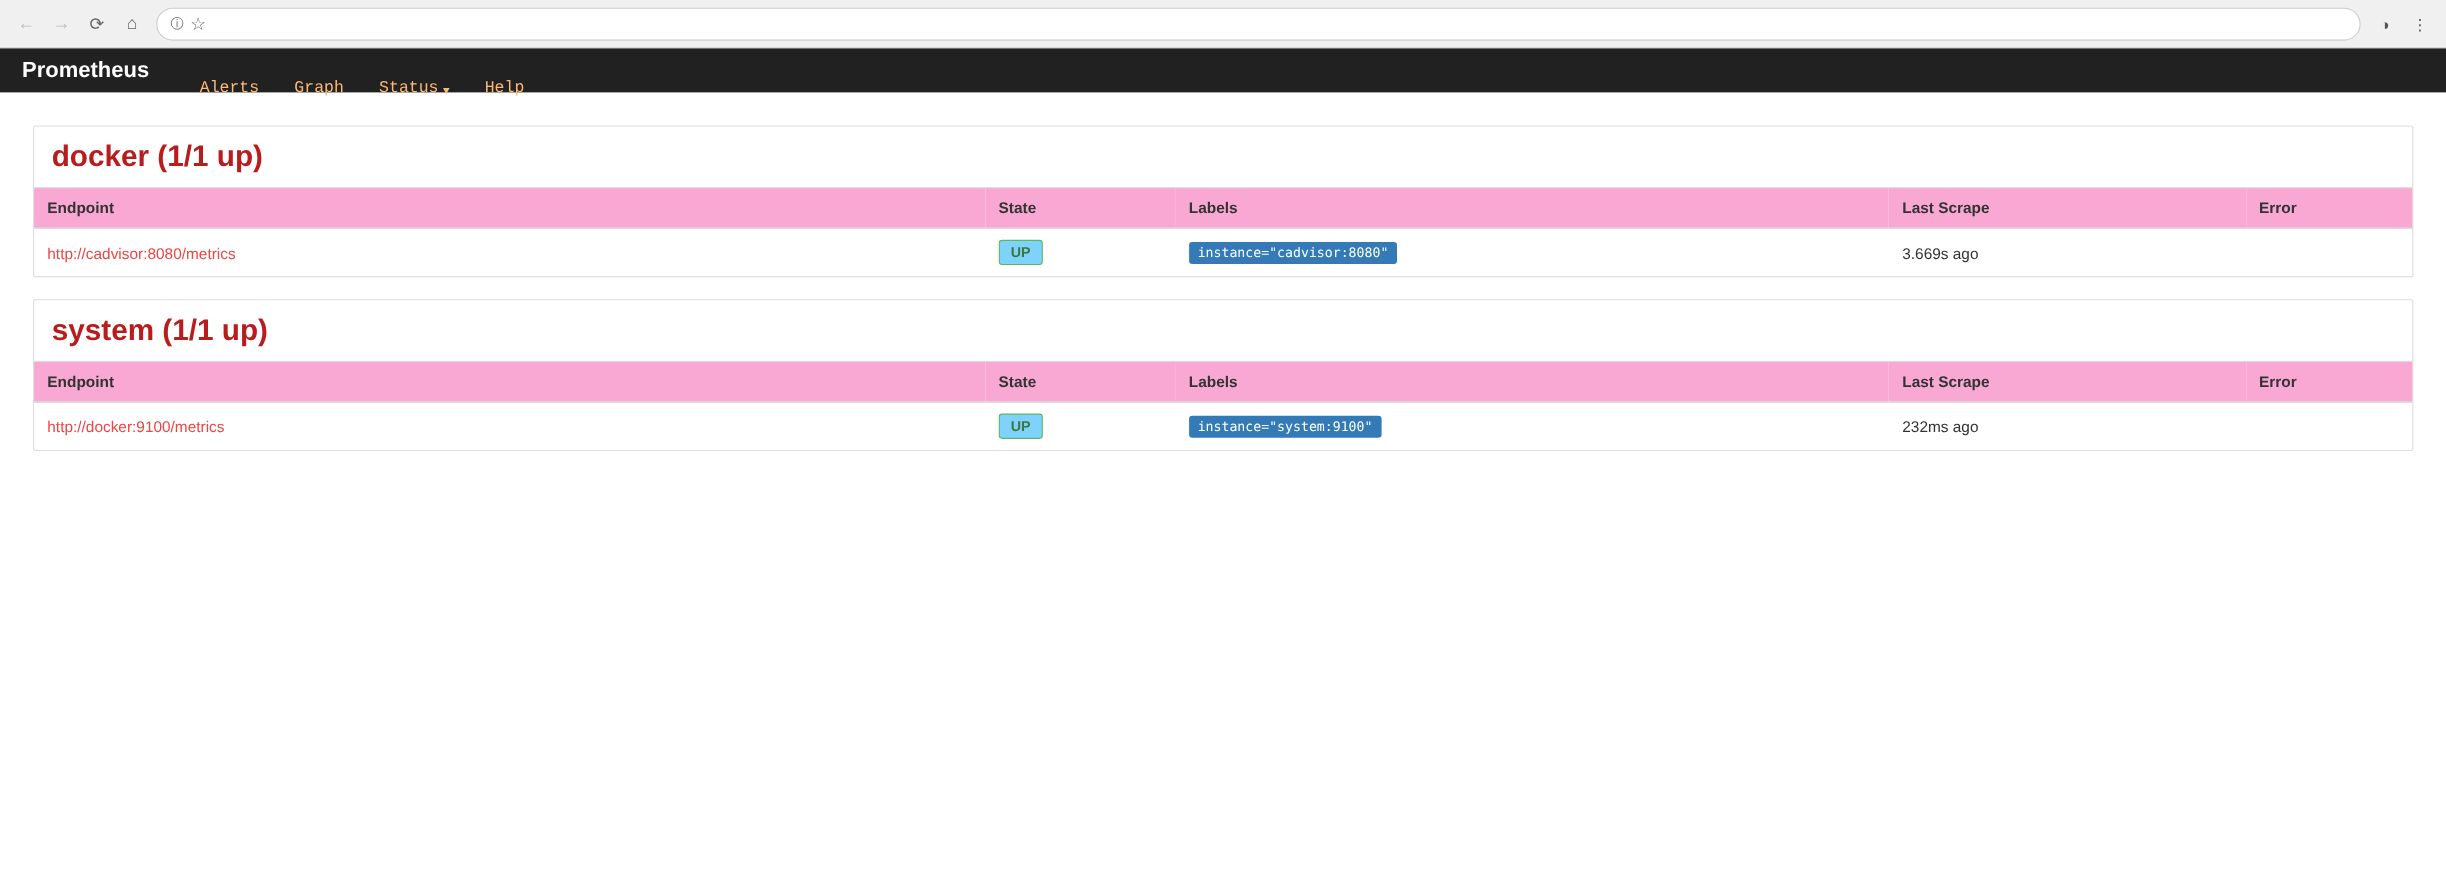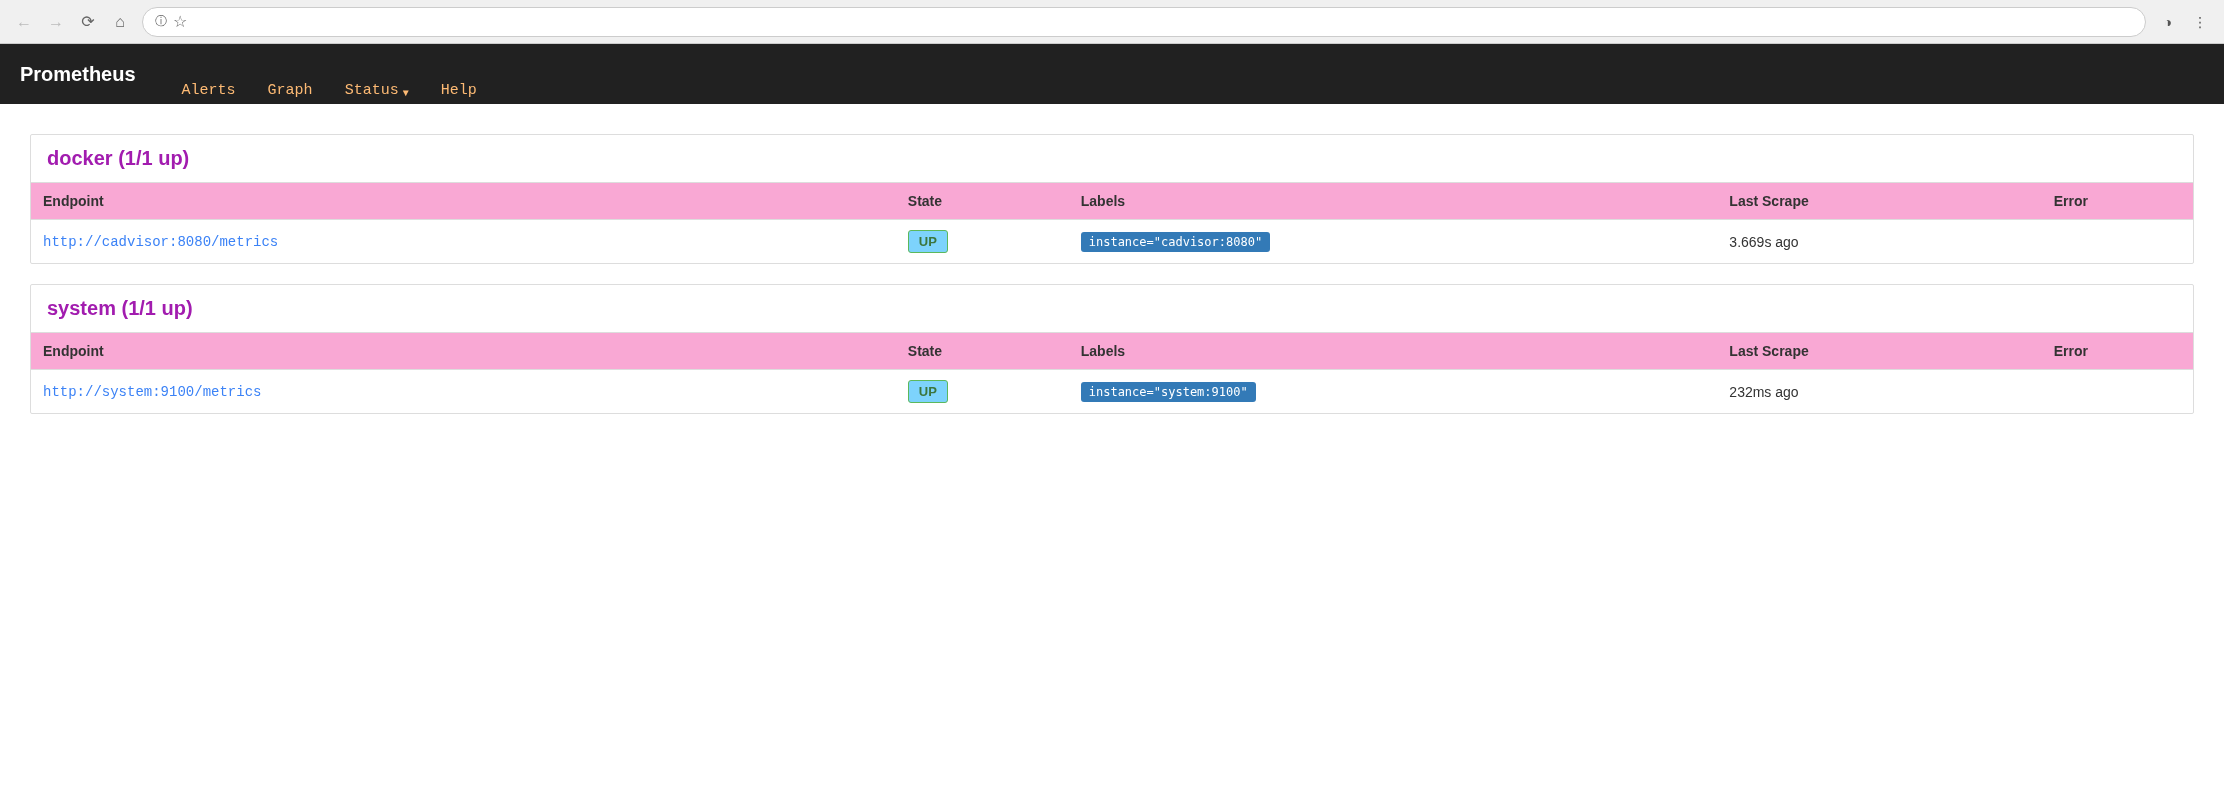--- a/index.html
+++ b/index.html
@@ -40,21 +40,21 @@
       font-size: 14px; display: flex; align-items: center; justify-content: center;
       color: #555;
     }
 
     
     .nav-bar {
       background: #212121;
       padding: 0 20px;
       display: flex;
       align-items: center;
-      height: 60px;
+      height: 40px;
     }
     .nav-brand {
       color: #fff;
       font-size: 20px;
       font-weight: bold;
       margin-right: 30px;
       text-decoration: none;
       cursor: pointer;
     }
     .nav-links { display: flex; gap: 0; }
@@ -82,23 +82,23 @@
     }
 
     
     .target-group {
       border: 1px solid #ddd;
       margin-bottom: 20px;
       border-radius: 2px;
     }
     .target-group-header {
       padding: 12px 16px;
-      font-size: 20px;
+      font-size: 27px;
       font-weight: 600;
-      color: #a21caf;
+      color: #b91c1c;
       border-bottom: 1px solid #ddd;
       cursor: pointer;
     }
 
     
     table {
       width: 100%;
       border-collapse: collapse;
     }
     th {
@@ -112,24 +112,23 @@
     }
     td {
       padding: 10px 12px;
       border-bottom: 1px solid #f0f0f0;
       font-size: 14px;
       vertical-align: middle;
     }
     tr:last-child td { border-bottom: none; }
 
     .endpoint-link {
-      color: #3b82f6;
+      color: #ef4444;
       text-decoration: none;
       cursor: pointer;
-      font-family: Liberation Mono, monospace;
     }
 
     
     .state-badge {
       display: inline-block;
       padding: 3px 10px;
       border-radius: 3px;
       font-size: 13px;
       font-weight: bold;
       color: #fff;
@@ -234,21 +233,21 @@
           <th class="col-endpoint">Endpoint</th>
           <th class="col-state">State</th>
           <th class="col-labels">Labels</th>
           <th class="col-scrape">Last Scrape</th>
           <th class="col-error">Error</th>
         </tr>
       </thead>
       <tbody>
         <tr>
           <td class="col-endpoint">
-            <a class="endpoint-link">http://system:9100/metrics</a>
+            <a class="endpoint-link">http://docker:9100/metrics</a>
           </td>
           <td class="col-state">
             <span class="state-badge state-up">UP</span>
           </td>
           <td class="col-labels">
             <span class="label-badge">instance="system:9100"</span>
           </td>
           <td class="col-scrape">232ms ago</td>
           <td class="col-error"></td>
         </tr>

